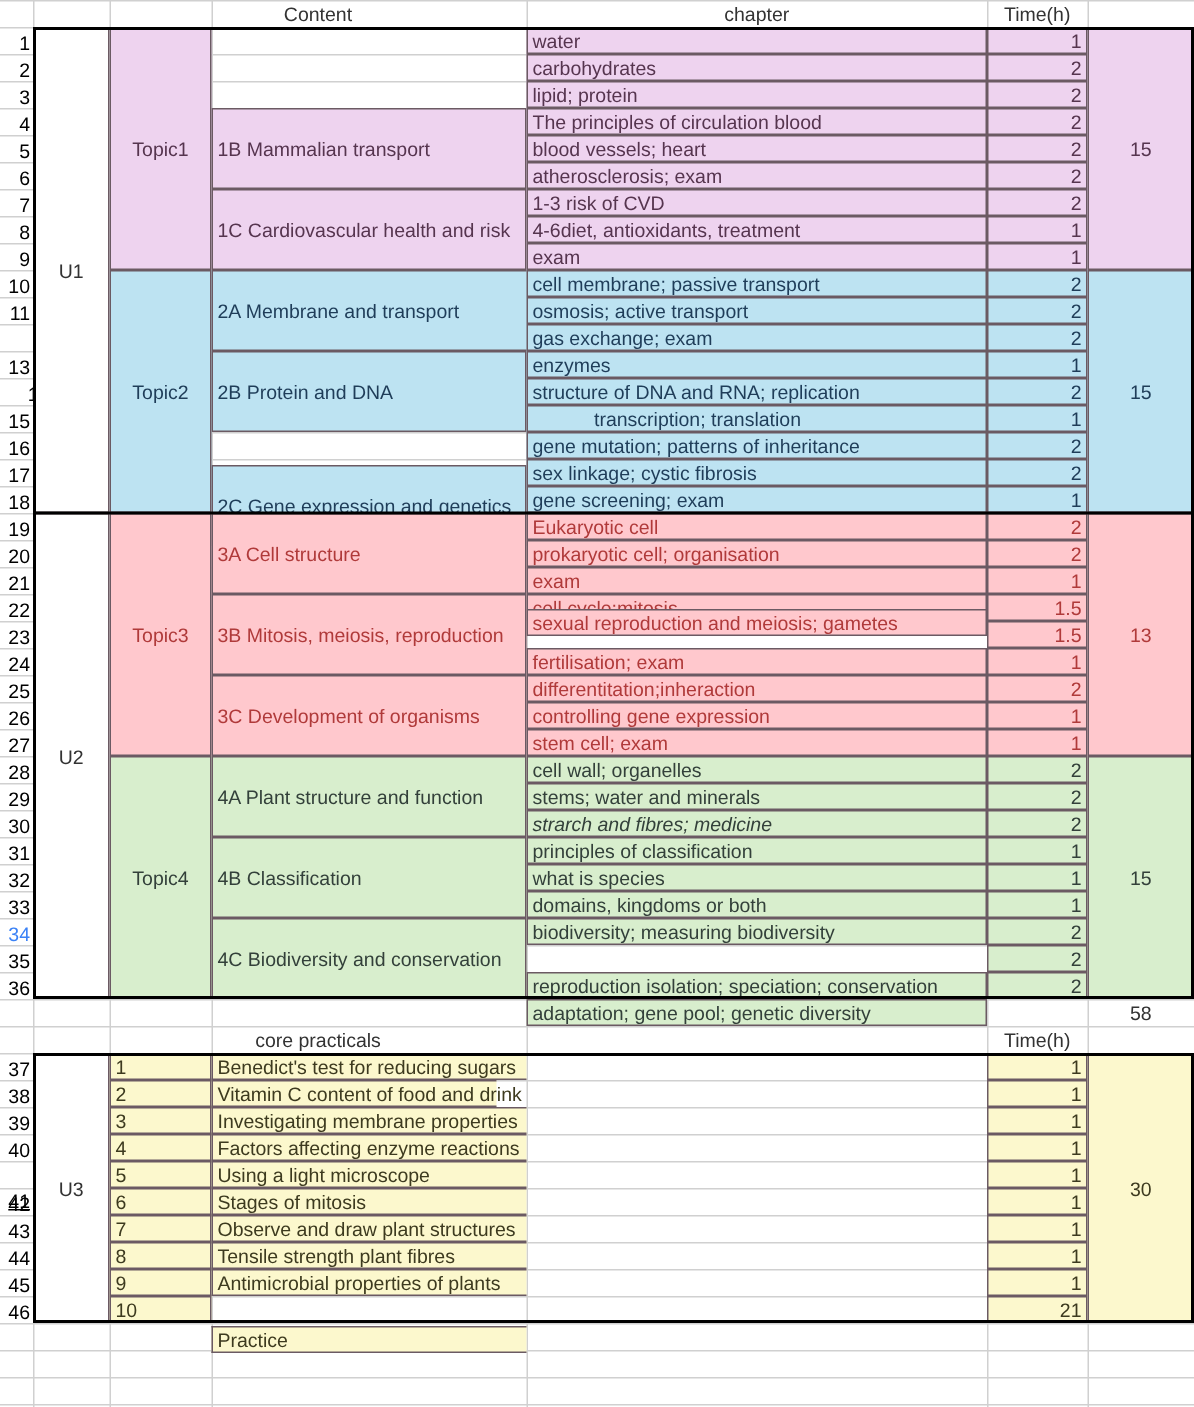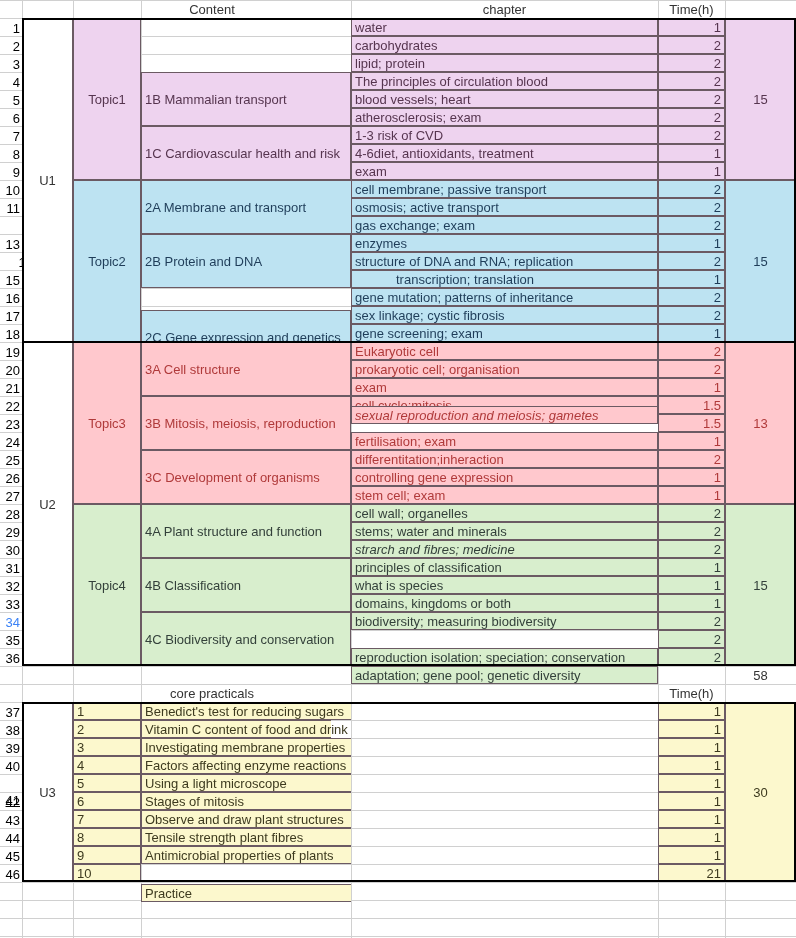--- a/index.html
+++ b/index.html
@@ -180,21 +180,21 @@
     <div class="cell left b-all clip t-red" style="left: 351px; top: 360px; width: 307px; height: 18px; background: rgb(255, 200, 205);">prokaryotic cell; organisation</div>
     <div class="cell right b-all t-red" style="left: 658px; top: 360px; width: 67px; height: 18px; background: rgb(255, 200, 205);">2</div>
     <div class="rownum" style="top: 380px; color: rgb(0, 0, 0);">21</div>
     <div class="cell left b-all clip t-red" style="left: 351px; top: 378px; width: 307px; height: 18px; background: rgb(255, 200, 205);">exam</div>
     <div class="cell right b-all t-red" style="left: 658px; top: 378px; width: 67px; height: 18px; background: rgb(255, 200, 205);">1</div>
     <div class="cell left b-all clip t-red" style="left: 141px; top: 396px; width: 210px; height: 54px; background: rgb(255, 200, 205);">3B Mitosis, meiosis, reproduction</div>
     <div class="rownum" style="top: 398px; color: rgb(0, 0, 0);">22</div>
     <div class="cell left b-all clip t-red" style="left: 351px; top: 396px; width: 307px; height: 18px; background: rgb(255, 200, 205);">cell cycle;mitosis</div>
     <div class="cell right b-all t-red" style="left: 658px; top: 396px; width: 67px; height: 18px; background: rgb(255, 200, 205);">1.5</div>
     <div class="rownum" style="top: 416px; color: rgb(0, 0, 0);">23</div>
-    <div class="cell left b-all clip t-red" style="left: 351px; top: 406px; width: 307px; height: 18px; background: rgb(255, 200, 205); font-style: italic;">sexual reproduction and meiosis; gametes</div>
+    <div class="cell left b-all clip t-red" style="left: 351px; top: 406px; width: 307px; height: 18px; background: rgb(255, 200, 205);">sexual reproduction and meiosis; gametes</div>
     <div class="cell right b-all t-red" style="left: 658px; top: 414px; width: 67px; height: 18px; background: rgb(255, 200, 205);">1.5</div>
     <div class="rownum" style="top: 434px; color: rgb(0, 0, 0);">24</div>
     <div class="cell left b-all clip t-red" style="left: 351px; top: 432px; width: 307px; height: 18px; background: rgb(255, 200, 205);">fertilisation; exam</div>
     <div class="cell right b-all t-red" style="left: 658px; top: 432px; width: 67px; height: 18px; background: rgb(255, 200, 205);">1</div>
     <div class="cell left b-all clip t-red" style="left: 141px; top: 450px; width: 210px; height: 54px; background: rgb(255, 200, 205);">3C Development of organisms</div>
     <div class="rownum" style="top: 452px; color: rgb(0, 0, 0);">25</div>
     <div class="cell left b-all clip t-red" style="left: 351px; top: 450px; width: 307px; height: 18px; background: rgb(255, 200, 205);">differentitation;inheraction</div>
     <div class="cell right b-all t-red" style="left: 658px; top: 450px; width: 67px; height: 18px; background: rgb(255, 200, 205);">2</div>
     <div class="rownum" style="top: 470px; color: rgb(0, 0, 0);">26</div>
     <div class="cell left b-all clip t-red" style="left: 351px; top: 468px; width: 307px; height: 18px; background: rgb(255, 200, 205);">controlling gene expression</div>

